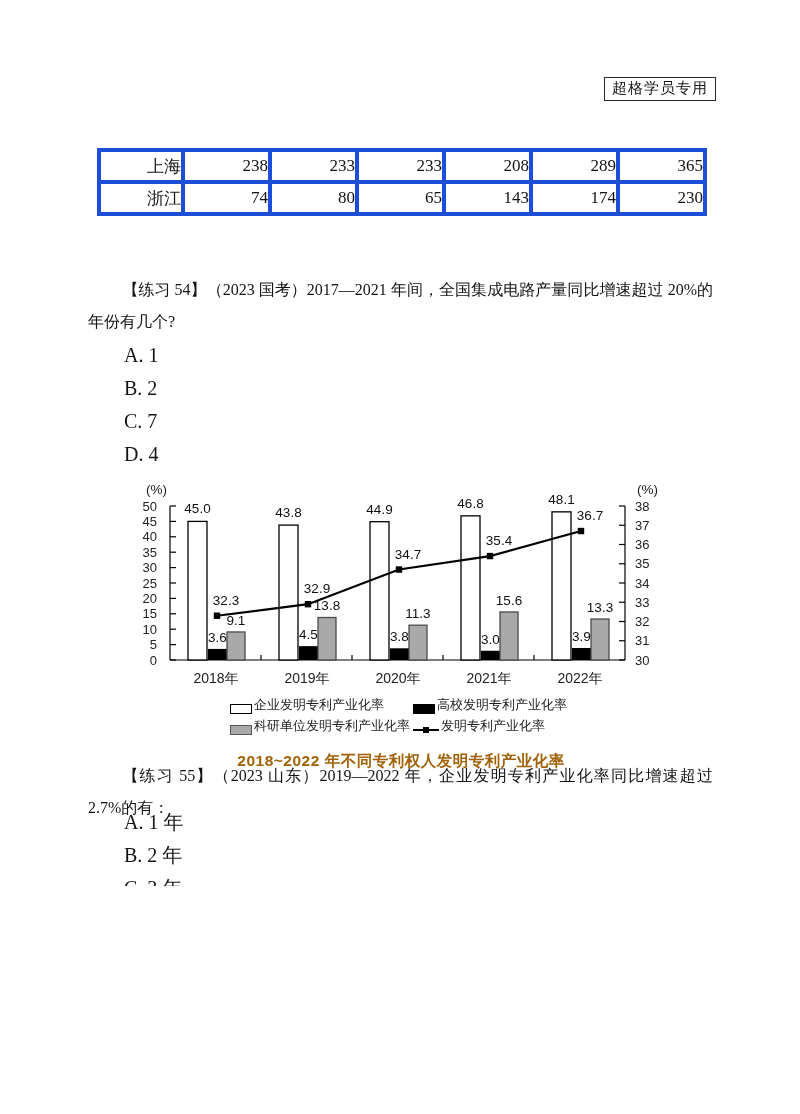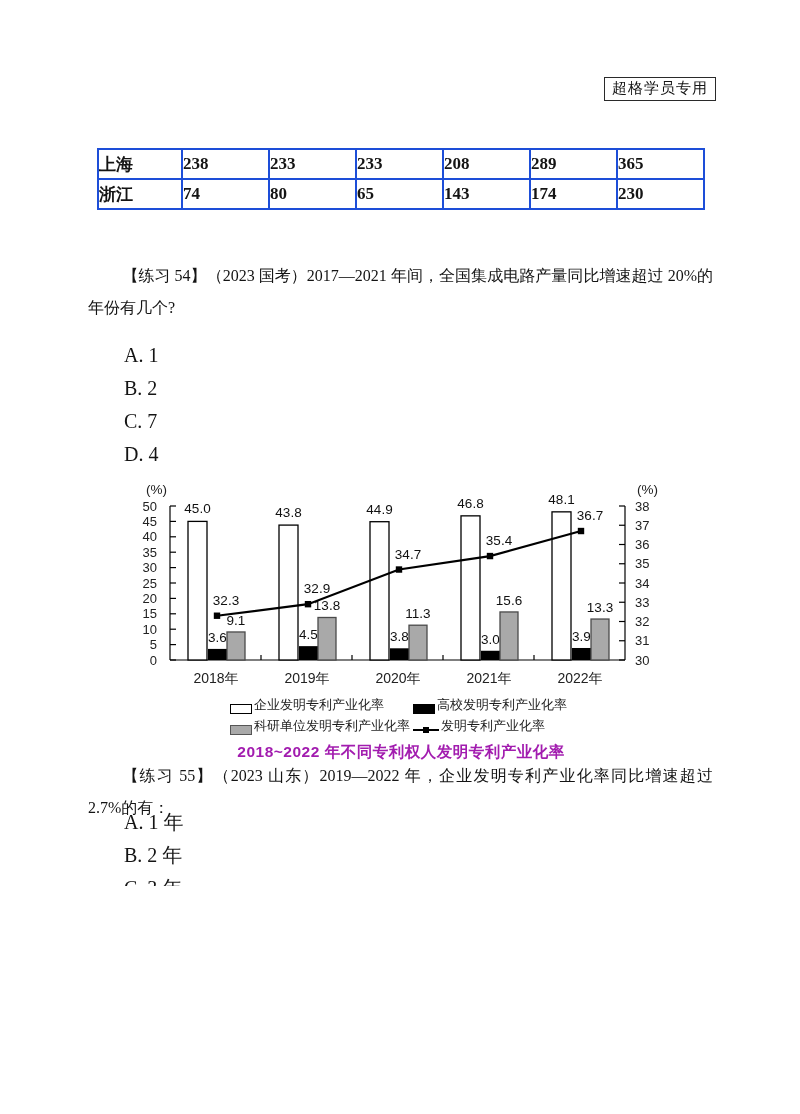--- a/index.html
+++ b/index.html
@@ -3,26 +3,26 @@
 <meta charset="utf-8">
 <style>
   html,body{margin:0;padding:0;background:#ffffff;}
   .page{position:relative;width:800px;height:886px;background:#fff;overflow:hidden;
         font-family:"Liberation Serif","DejaVu Serif",serif;color:#141414;}
 
   .badge{position:absolute;top:77px;left:604px;border:1.5px solid #2a2a2a;
          padding:1px 7px 2px;font-size:15px;letter-spacing:1px;}
 
   .dtable{position:absolute;top:148px;left:97px;border-collapse:collapse;table-layout:fixed;}
-  .dtable td{border:2px solid #1d4ed8;text-align:left;vertical-align:middle;
-             height:28px;font-size:17px;padding:0;font-weight:bold;}
+  .dtable td{border:4px solid #1d4ed8;text-align:right;vertical-align:middle;
+             height:28px;font-size:17px;padding:0;}
 
   .stem{position:absolute;left:88px;width:625px;margin:0;font-size:16px;line-height:32px;
         text-align:justify;text-indent:2.15em;}
-  .stem54{top:260px;}
+  .stem54{top:274px;}
   .stem55{top:760px;}
 
   .opts{position:absolute;left:124px;list-style:none;margin:0;padding:0;font-size:20px;}
   .opts li{height:33px;line-height:33px;}
   .opts54{top:339px;}
   .opts55{top:806px;}
 
   .chart{position:absolute;top:476px;left:132px;width:538px;}
   .axn{font:13px "Liberation Sans",sans-serif;fill:#222;}
   .axu{font:13.5px "Liberation Sans",sans-serif;fill:#222;}
@@ -32,22 +32,22 @@
   .legend{display:grid;grid-template-columns:183px auto;margin:2px 0 0 98px;row-gap:3px;}
   .litem{display:flex;align-items:flex-end;gap:2px;font:13px "Liberation Sans",sans-serif;color:#1d1d1d;}
   .sw{width:22px;height:10px;flex:0 0 auto;box-sizing:border-box;}
   .sw-white{background:#fff;border:1.6px solid #000;}
   .sw-black{background:#000;}
   .sw-gray{background:#a9a9a9;border:1px solid #555;}
   .sw-line{position:relative;width:26px;height:10px;background:none;}
   .sw-line .lln{position:absolute;left:0;right:0;top:4px;height:2px;background:#000;}
   .sw-line .lmk{position:absolute;left:10px;top:2px;width:6px;height:6px;background:#000;}
 
-  .ctitle{margin-top:7px;text-align:center;font:bold 15.5px "Liberation Sans",sans-serif;
-          letter-spacing:.5px;color:#a21caf;}
+  .ctitle{margin-top:16px;text-align:center;font:bold 15.5px "Liberation Sans",sans-serif;
+          letter-spacing:.5px;color:#a16207;}
 
   .footer{position:absolute;top:1008px;left:0;width:100%;text-align:center;font-size:15px;font-family:Liberation Serif, serif;}
 </style>
 </head>
 <body>
 
 <div class="page">
 
   <div class="badge">超格学员专用</div>
 

